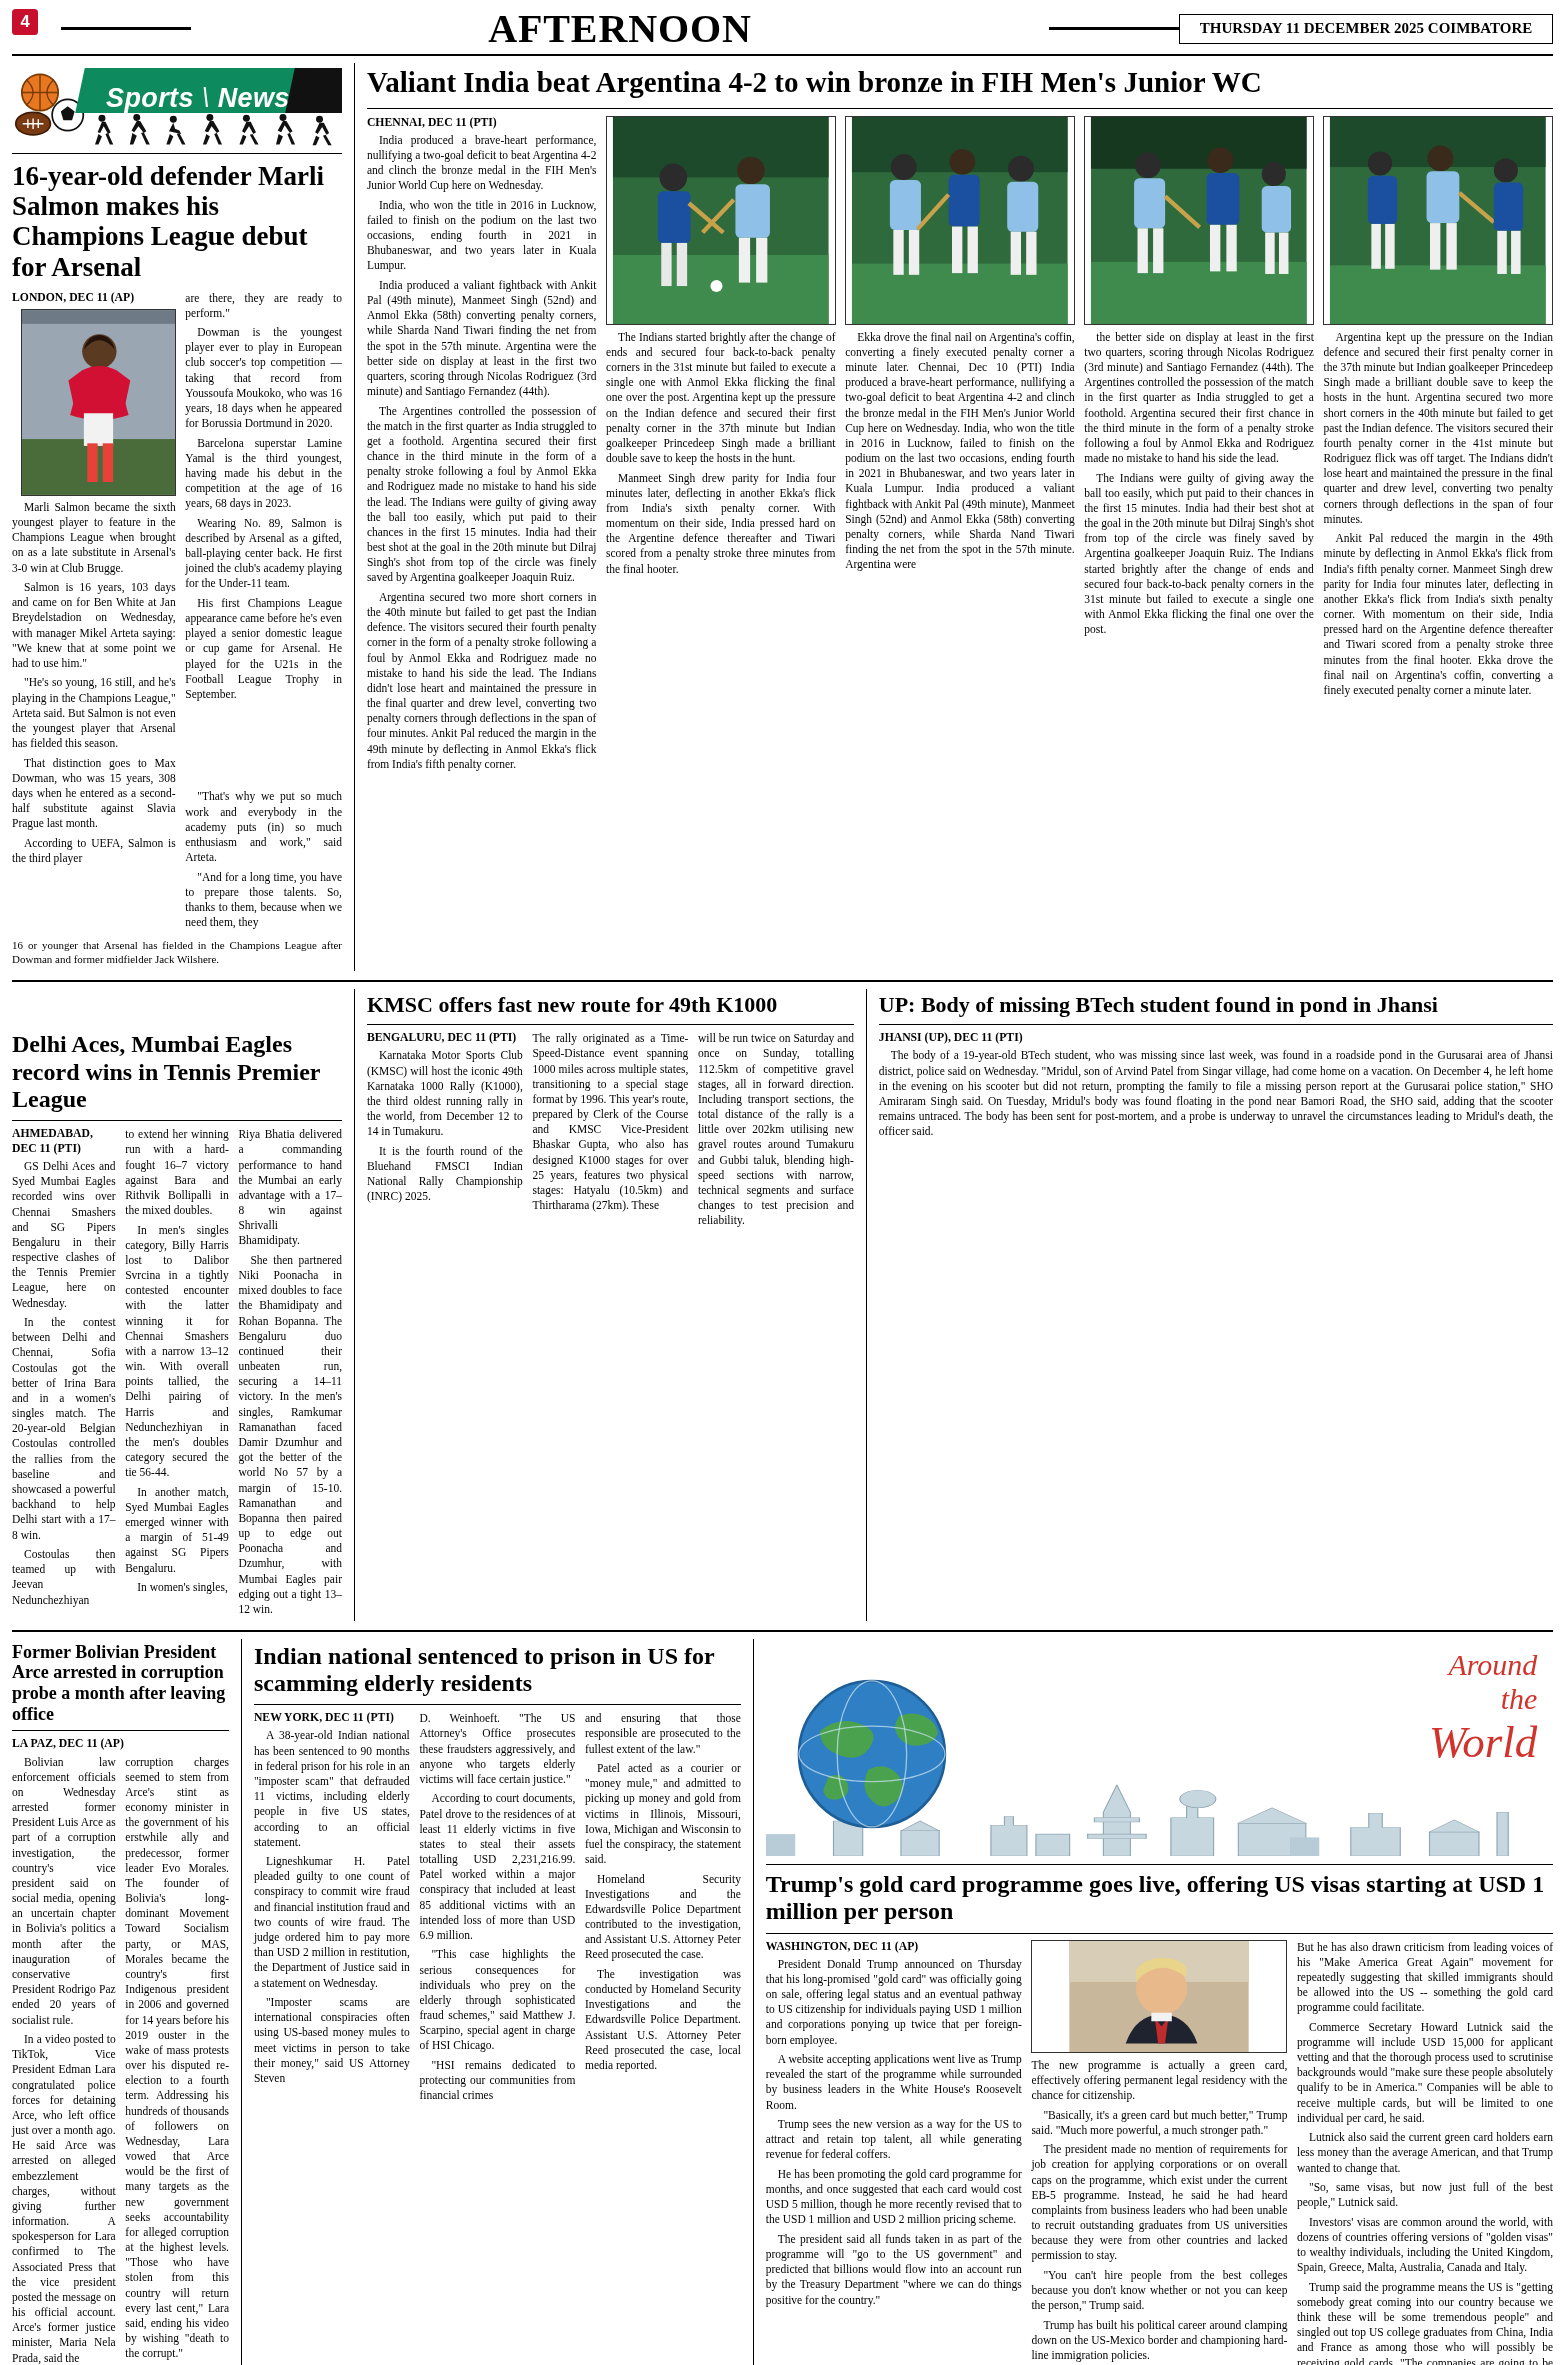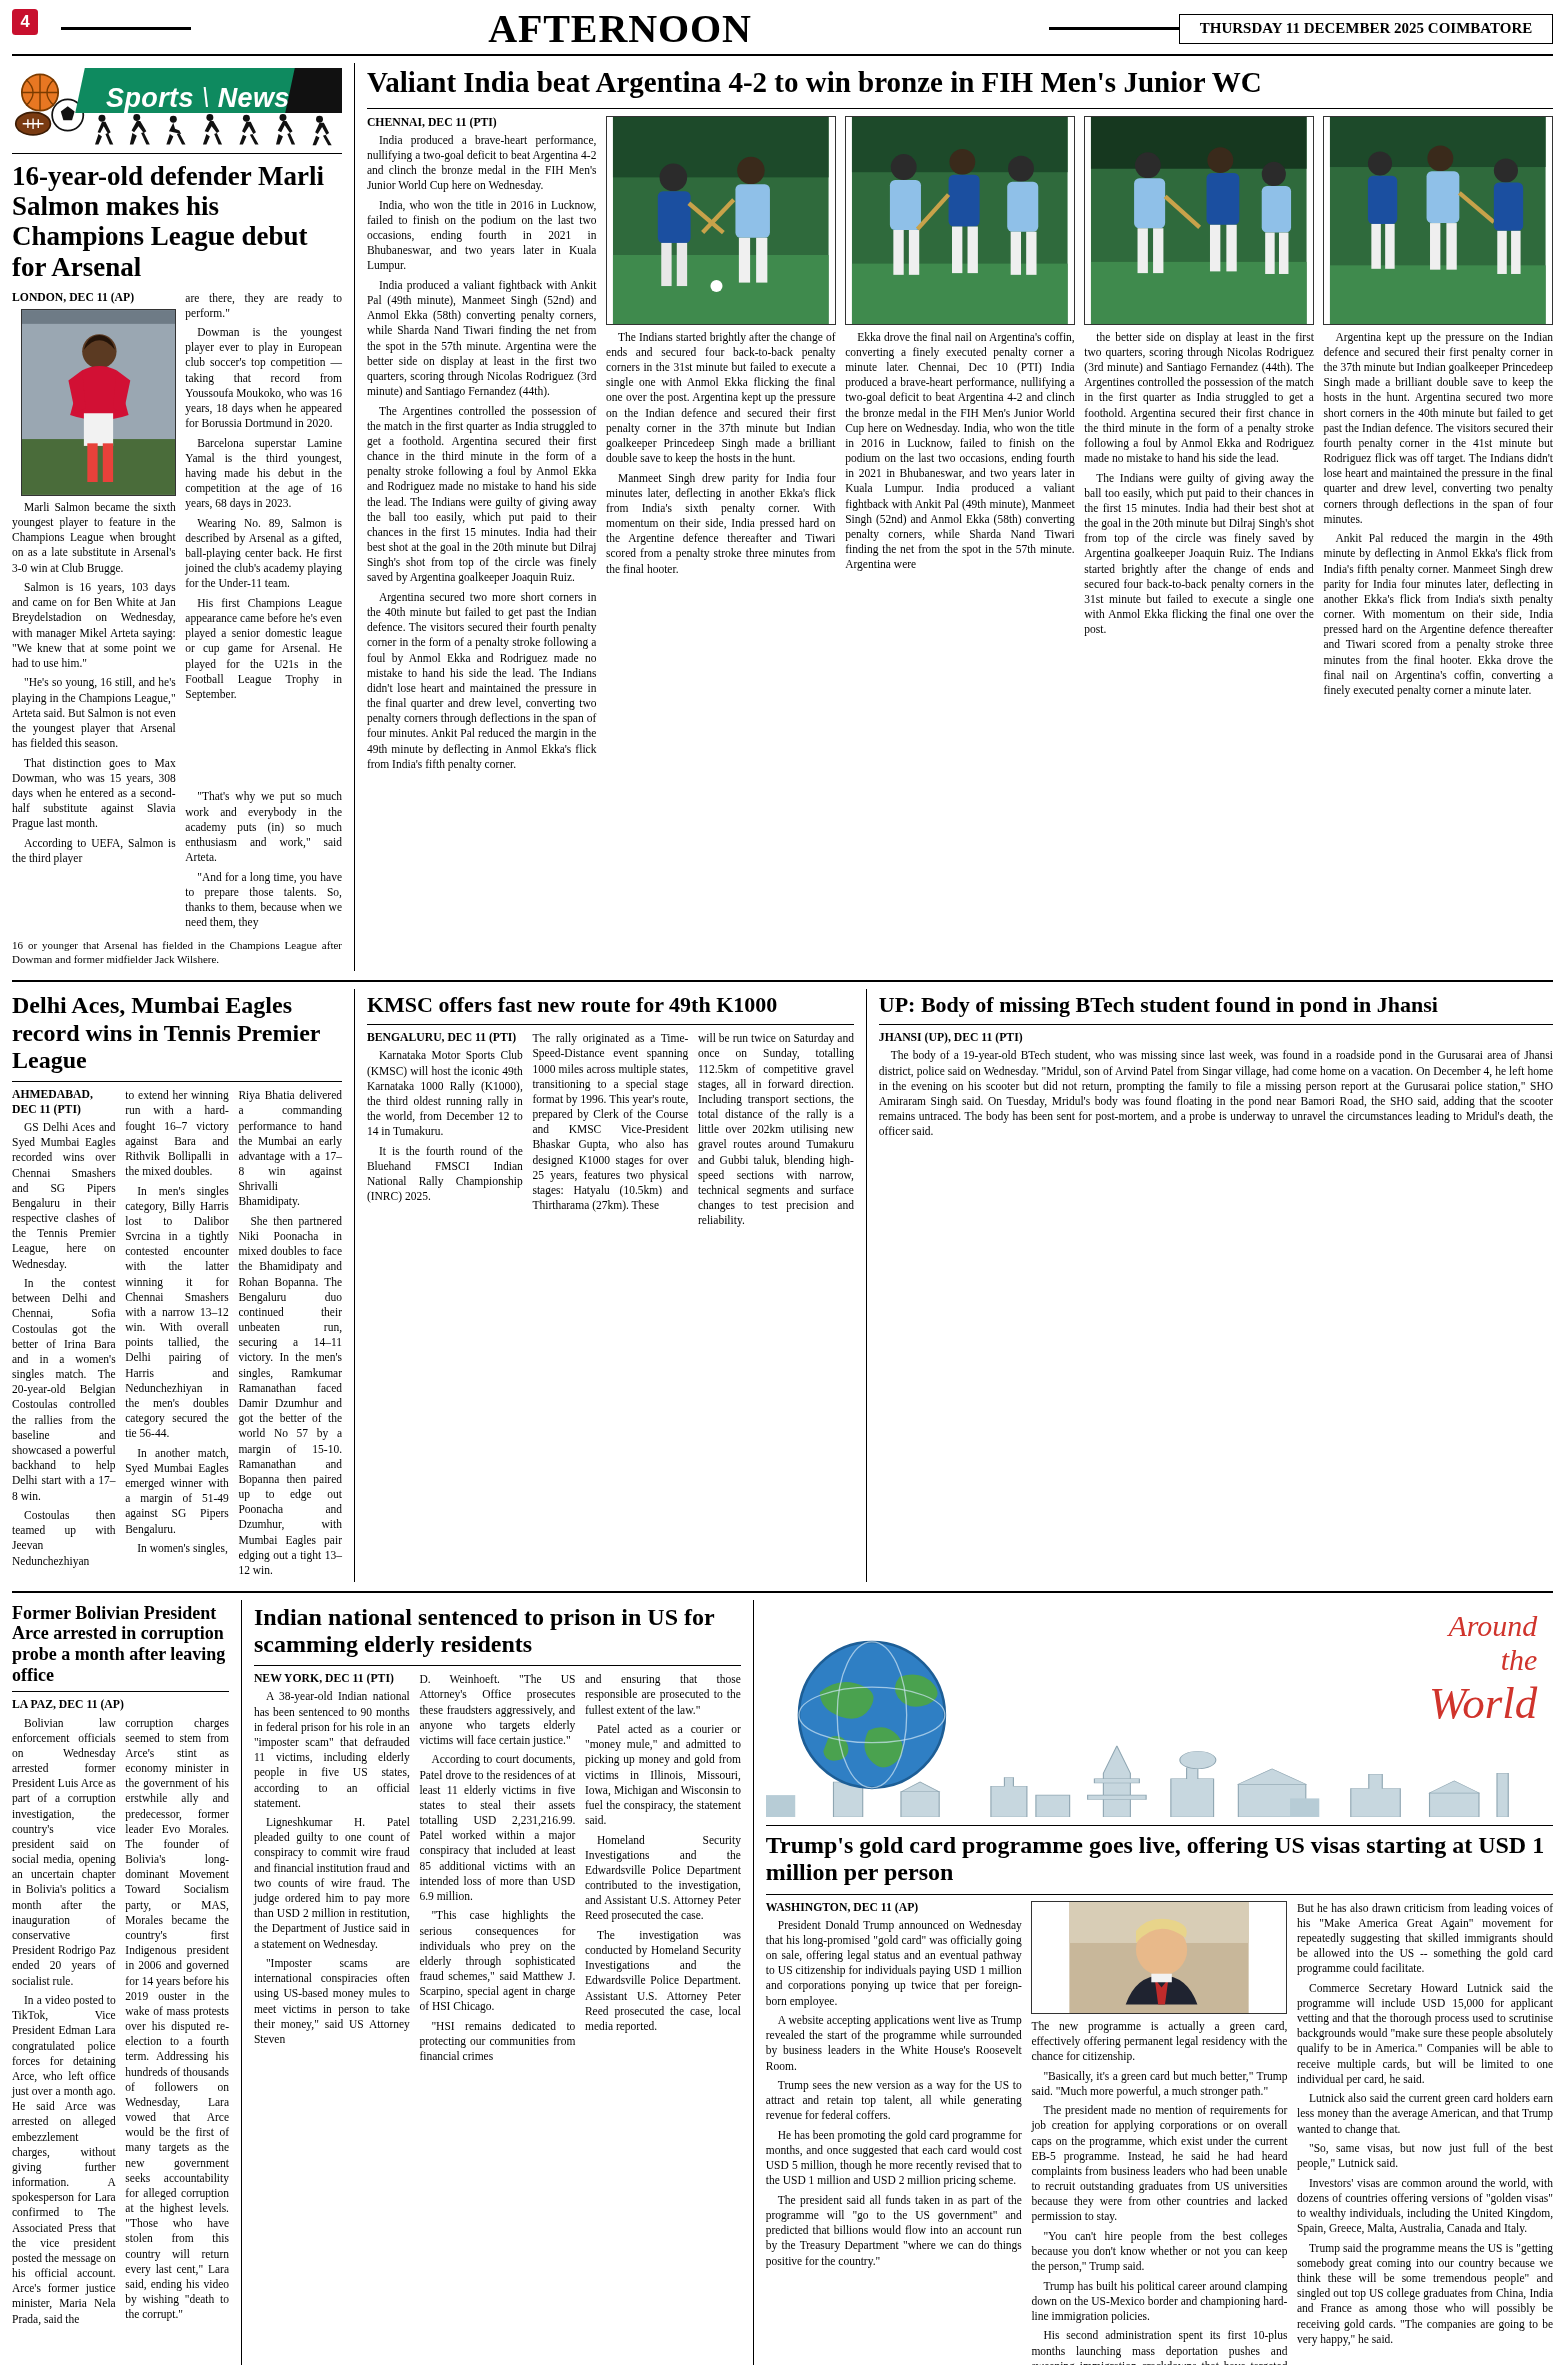--- a/index.html
+++ b/index.html
@@ -379,21 +379,21 @@
           <p class="body">Ankit Pal reduced the margin in the 49th minute by deflecting in Anmol Ekka's flick from India's fifth penalty corner. Manmeet Singh drew parity for India four minutes later, deflecting in another Ekka's flick from India's sixth penalty corner. With momentum on their side, India pressed hard on the Argentine defence thereafter and Tiwari scored from a penalty stroke three minutes from the final hooter. Ekka drove the final nail on Argentina's coffin, converting a finely executed penalty corner a minute later.</p>
         </div>
       </div>
     </div>
   </div>
 
   <hr class="hr-thick">
 
   <div class="cols">
 
-    <div style="flex:0 0 330px;">
+    <div style="flex:0 0 330px;margin-top:39px;">
       <h2 class="head-md">Delhi Aces, Mumbai Eagles record wins in Tennis Premier League</h2>
       <hr class="hr-thin" style="margin:3.5px 0 6px 0;">
       <div class="subcols">
         <div class="subcol">
           <div class="dateline">AHMEDABAD, DEC 11 (PTI)</div>
           <p class="body">GS Delhi Aces and Syed Mumbai Eagles recorded wins over Chennai Smashers and SG Pipers Bengaluru in their respective clashes of the Tennis Premier League, here on Wednesday.</p>
           <p class="body">In the contest between Delhi and Chennai, Sofia Costoulas got the better of Irina Bara and in a women's singles match. The 20-year-old Belgian Costoulas controlled the rallies from the baseline and showcased a powerful backhand to help Delhi start with a 17–8 win.</p>
           <p class="body">Costoulas then teamed up with Jeevan Nedunchezhiyan</p>
         </div>
         <div class="subcol">
@@ -534,21 +534,21 @@
         </div>
       </div>
 
       <hr class="hr-med">
 
       <h2 class="head-md">Trump's gold card programme goes live, offering US visas starting at USD 1 million per person</h2>
       <hr class="hr-thin" style="margin:3.5px 0 6px 0;">
       <div class="subcols">
         <div class="subcol">
           <div class="dateline">WASHINGTON, DEC 11 (AP)</div>
-          <p class="body">President Donald Trump announced on Wednesday that his long-promised "gold card" was officially going on sale, offering legal status and an eventual pathway to US citizenship for individuals paying USD 1 million and corporations ponying up twice that per foreign-born employee.</p>
+          <p class="body">President Donald Trump announced on Thursday that his long-promised "gold card" was officially going on sale, offering legal status and an eventual pathway to US citizenship for individuals paying USD 1 million and corporations ponying up twice that per foreign-born employee.</p>
           <p class="body">A website accepting applications went live as Trump revealed the start of the programme while surrounded by business leaders in the White House's Roosevelt Room.</p>
           <p class="body">Trump sees the new version as a way for the US to attract and retain top talent, all while generating revenue for federal coffers.</p>
           <p class="body">He has been promoting the gold card programme for months, and once suggested that each card would cost USD 5 million, though he more recently revised that to the USD 1 million and USD 2 million pricing scheme.</p>
           <p class="body">The president said all funds taken in as part of the programme will "go to the US government" and predicted that billions would flow into an account run by the Treasury Department "where we can do things positive for the country."</p>
         </div>
         <div class="subcol">
           <div style="margin-bottom:5.2px;">
             <svg class="photo" viewBox="0 0 210 130" width="100%" height="113">
               <rect width="210" height="130" fill="#c8b79a"></rect>
               <rect x="0" y="0" width="210" height="48" fill="#d8cdb6"></rect>

